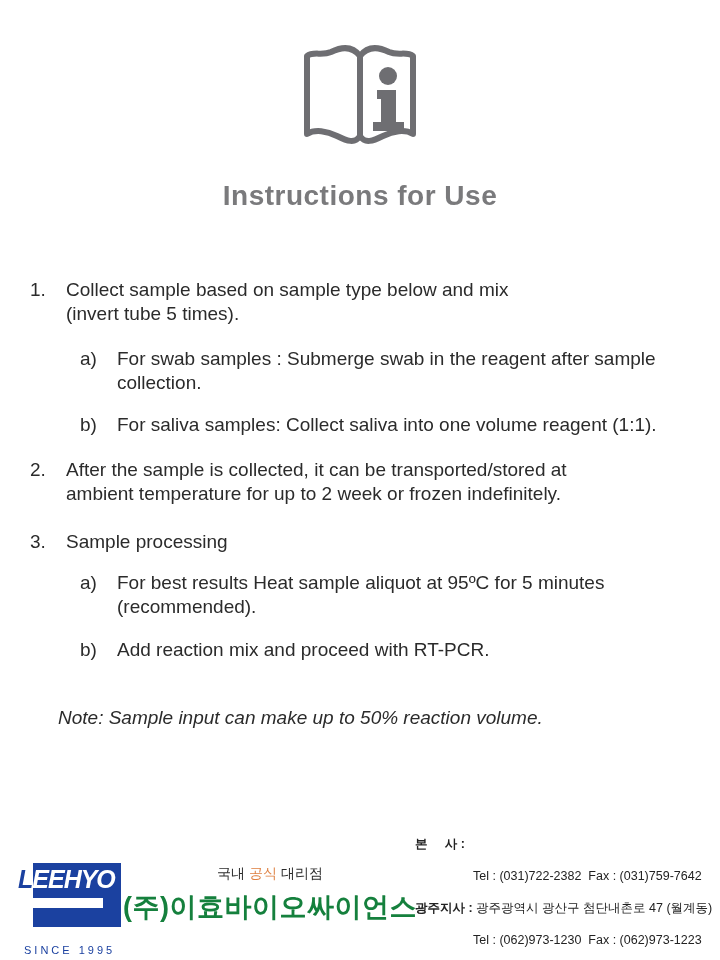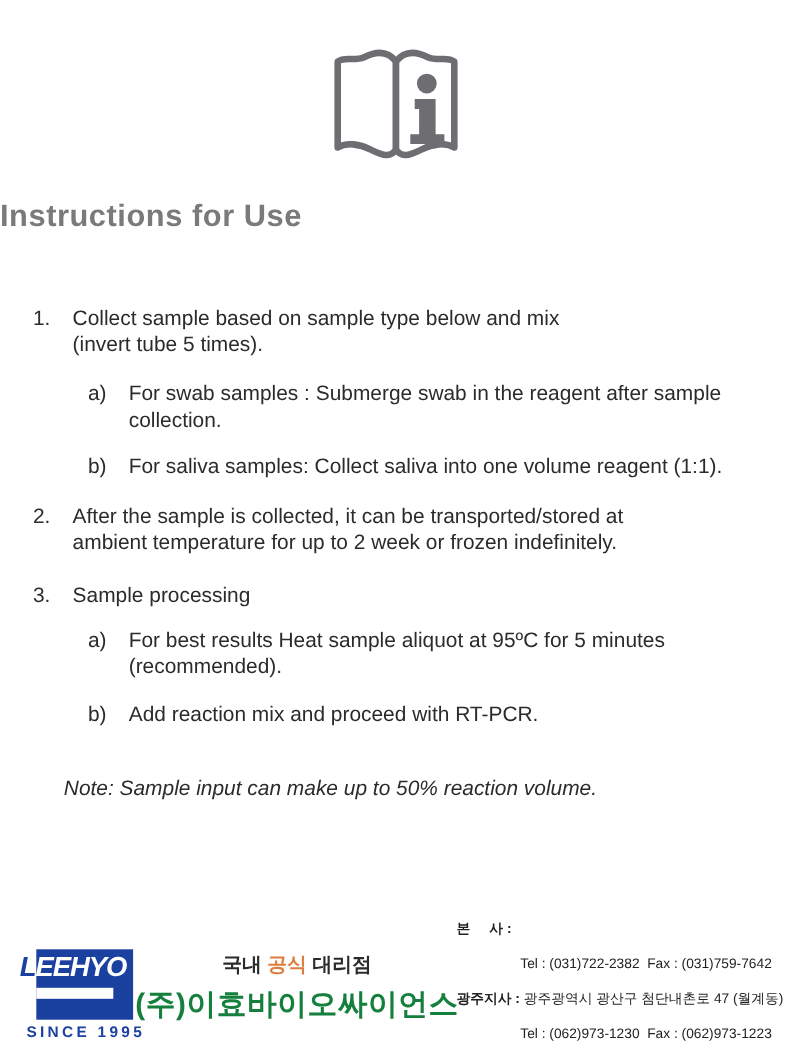--- a/index.html
+++ b/index.html
@@ -8,21 +8,21 @@
     position:relative;
     width:720px; height:960px;
     margin:0 auto;
     background:#ffffff;
     font-family:"Liberation Sans", sans-serif;
     color:#2d2d2d;
     overflow:hidden;
   }
 
   
-  .header { padding-top:40px; }
+  .header { padding-top:40px; text-align:center; }
   .book-icon { display:block; margin:0 auto; }
   .page-title {
     margin-top:10px;
     font-size:28px;
     font-weight:bold;
     letter-spacing:0.5px;
     color:#7a7a7c;
   }
 
   
@@ -70,29 +70,29 @@
     white-space:nowrap;
   }
   .logo-brand .l-first { color:#1b41a0; }
   .logo-brand .l-rest  { color:#ffffff; }
   .logo-bar {
     position:absolute; left:0; top:35px;
     width:70px; height:10px;
     background:#ffffff;
   }
   .since-label {
-    margin-top:3px; margin-left:6px;
-    color:#1b41a0; font-weight:bold;
-    font-size:14px; letter-spacing:3px;
+    margin-top:17px; margin-left:6px;
+    color:#1b41a0; font-weight:normal;
+    font-size:11px; letter-spacing:3px;
     white-space:nowrap;
   }
 
   
   .company-block { position:absolute; left:120px; top:40px; width:300px; text-align:center; }
-  .dealer-line { font-size:18px; font-weight:bold; color:#2b2b2b; }
+  .dealer-line { font-size:14px; font-weight:normal; color:#2b2b2b; }
   .dealer-line .official { color:#de7e3e; }
   .company-name { margin-top:6px; font-size:27px; font-weight:bold; color:#15803d; letter-spacing:0.5px; white-space:nowrap; }
 
   
   .contact { position:absolute; left:415px; top:10px; width:300px; font-size:12.5px; color:#222; }
   .c-row { display:flex; margin-bottom:14px; line-height:18px; }
   .c-label { flex:0 0 58px; font-weight:bold; white-space:pre; }
   .c-text { flex:1; white-space:pre; }
 </style>
 </head>

